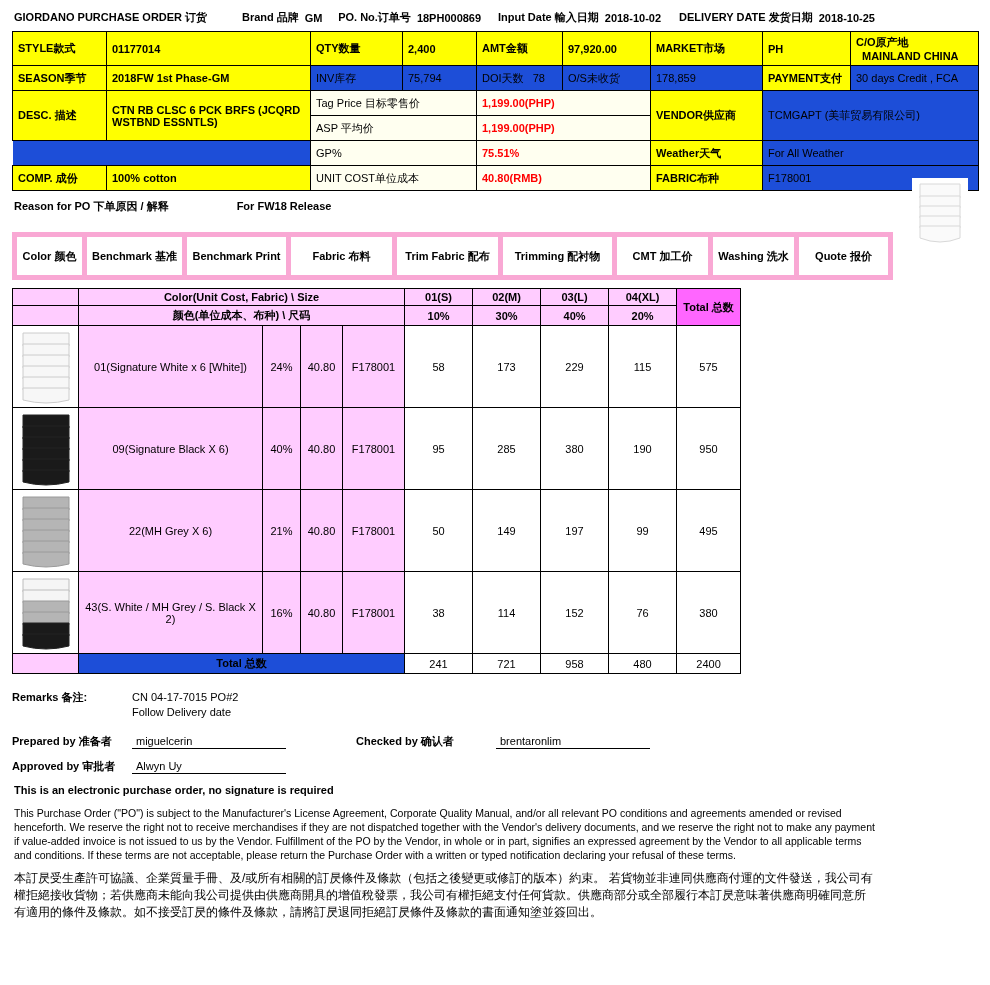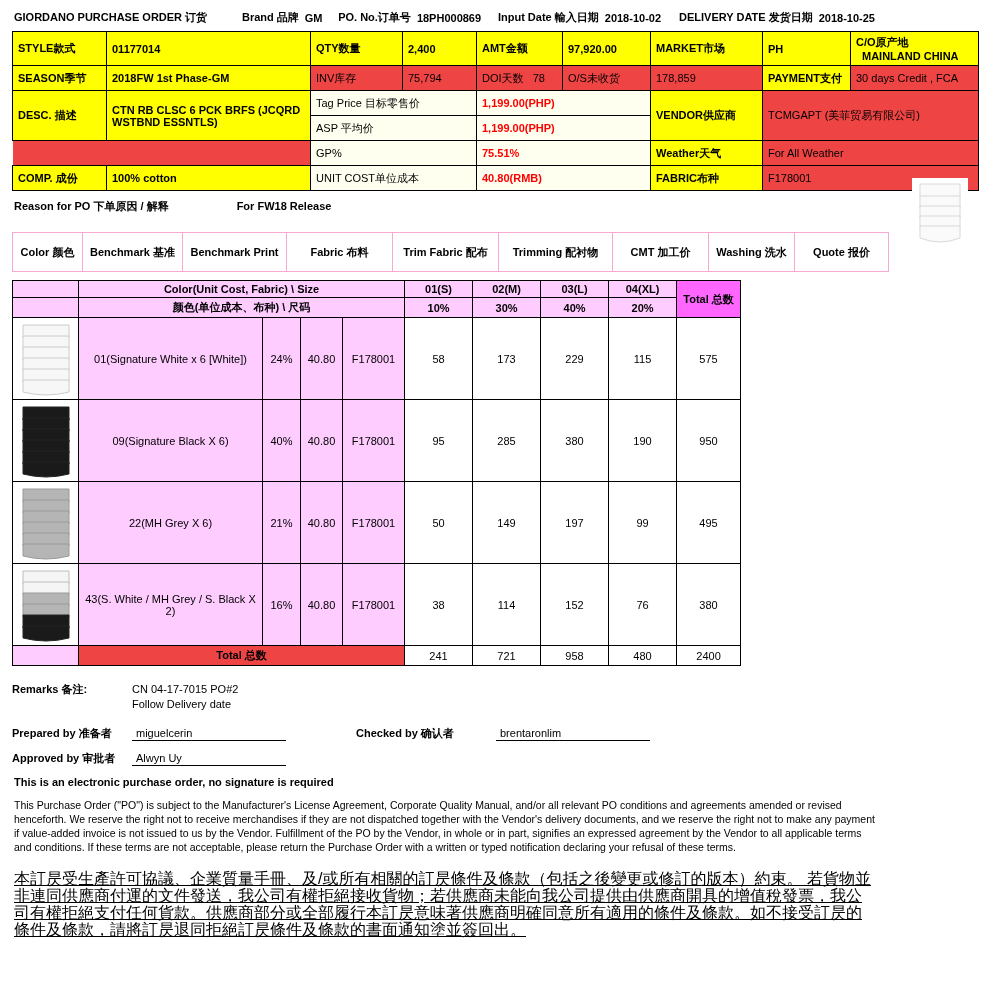--- a/index.html
+++ b/index.html
@@ -47,21 +47,21 @@
   }
   table.info td {
     border: 1px solid #000000;
     padding: 3px 5px;
     font-size: 11px;
     vertical-align: middle;
     height: 18px;
   }
   .yel { background: #ffff00; font-weight: bold; }
   .cream { background: #fffff0; }
-  .wht { background: #ef4444; }
+  .wht { background: #1d4ed8; }
   .red { color: #ff0000; font-weight: bold; }
 
   
   .reason-row {
     display: flex;
     align-items: baseline;
     margin: 8px 0 4px 2px;
     font-size: 11px;
   }
   .reason-row .r-label { font-weight: bold; }
@@ -81,21 +81,21 @@
   }
 
   
   table.bench {
     border-collapse: collapse;
     margin-top: 18px;
     width: 876px;
     table-layout: fixed;
   }
   table.bench th, table.bench td {
-    border: 1px solid #f9a8d4;
+    border: 5px solid #f9a8d4;
     font-size: 11px;
     padding: 4px 4px;
     text-align: center;
     height: 18px;
   }
   table.bench th { font-weight: bold; height: 30px; }
 
   
   table.colors {
     border-collapse: collapse;
@@ -158,24 +158,23 @@
   }
   .esign { font-weight: bold; font-size: 11px; margin: 4px 0 10px 2px; }
 
   .legal {
     font-size: 10.5px;
     line-height: 14px;
     margin: 6px 2px 0 2px;
     text-align: left;
   }
   .legal-cn {
-    font-size: 16px;
+    font-size: 12px;
     line-height: 17px;
-    margin: 16px 2px 0 2px;
-    text-decoration: underline;
+    margin: 8px 2px 0 2px;
   }
 </style>
 </head>
 <body>
 
 <div class="page">
 
   <div class="top-head">
     <span class="seg lbl">GIORDANO PURCHASE ORDER 订货</span>
     <span class="sp-1"></span>

